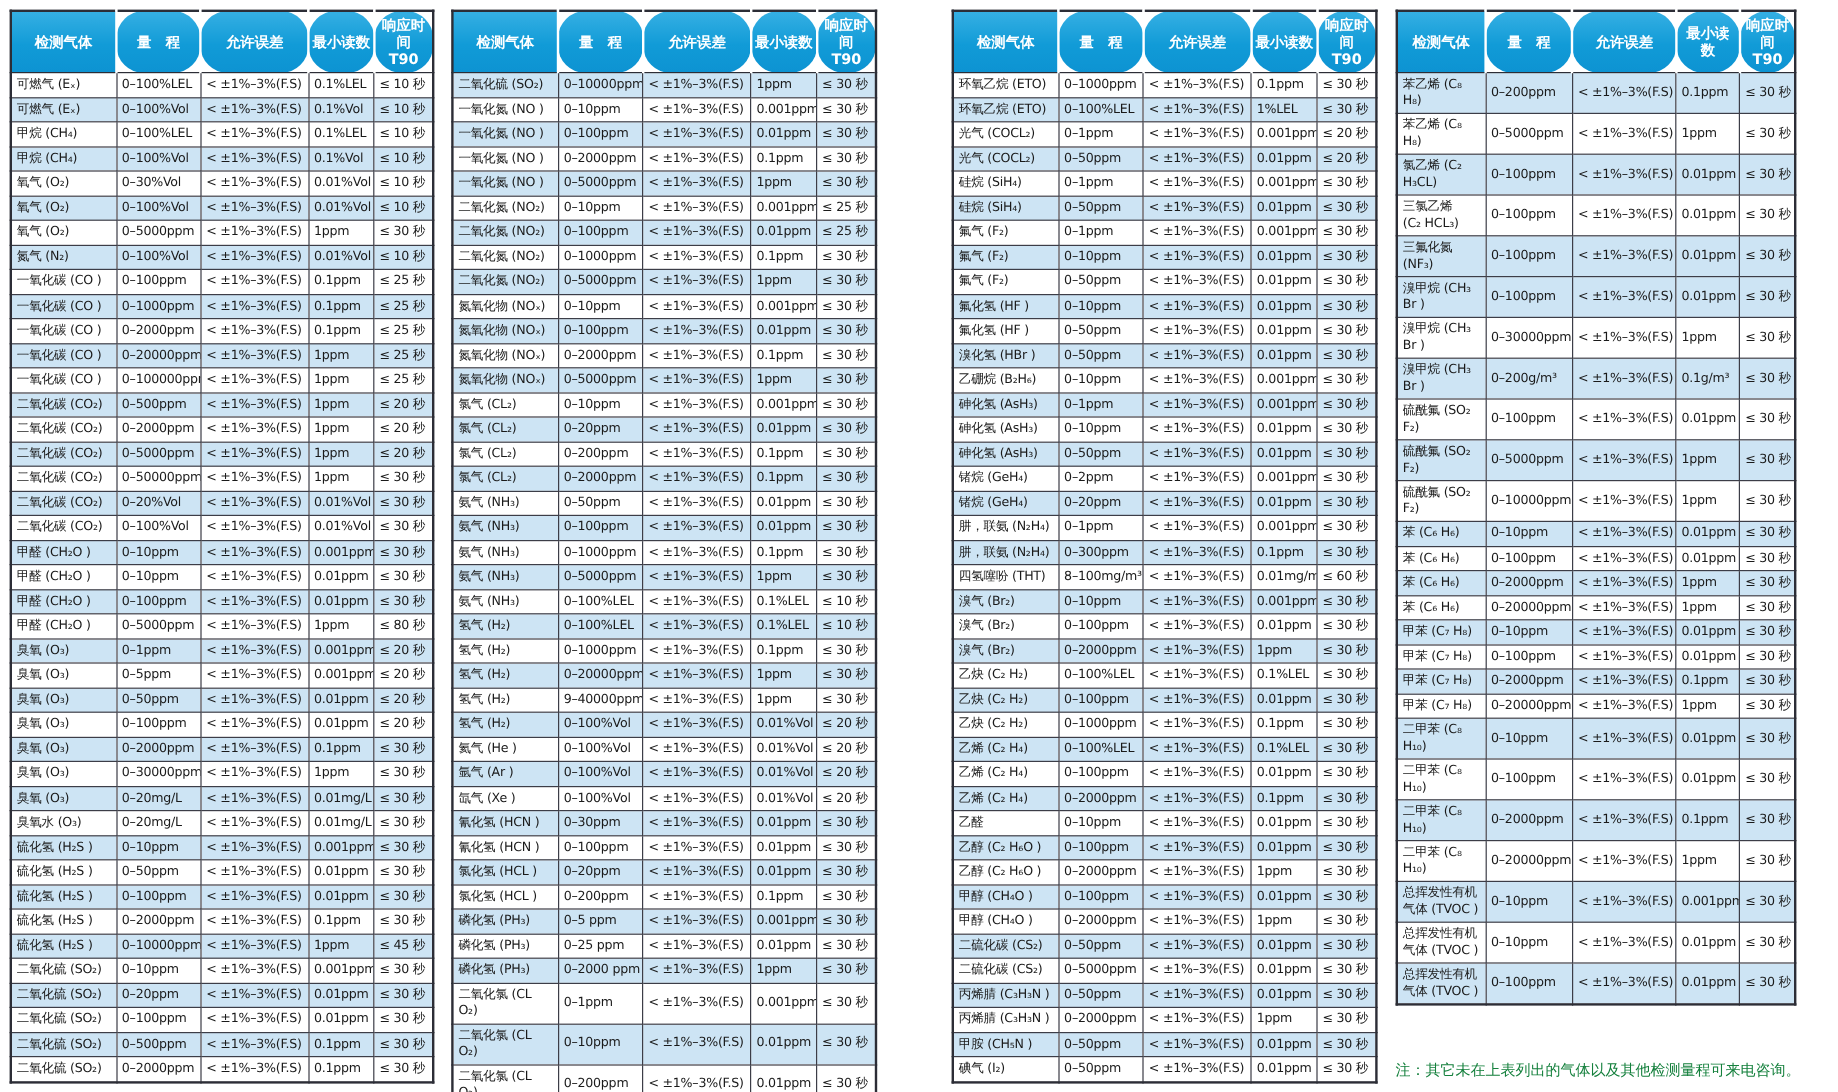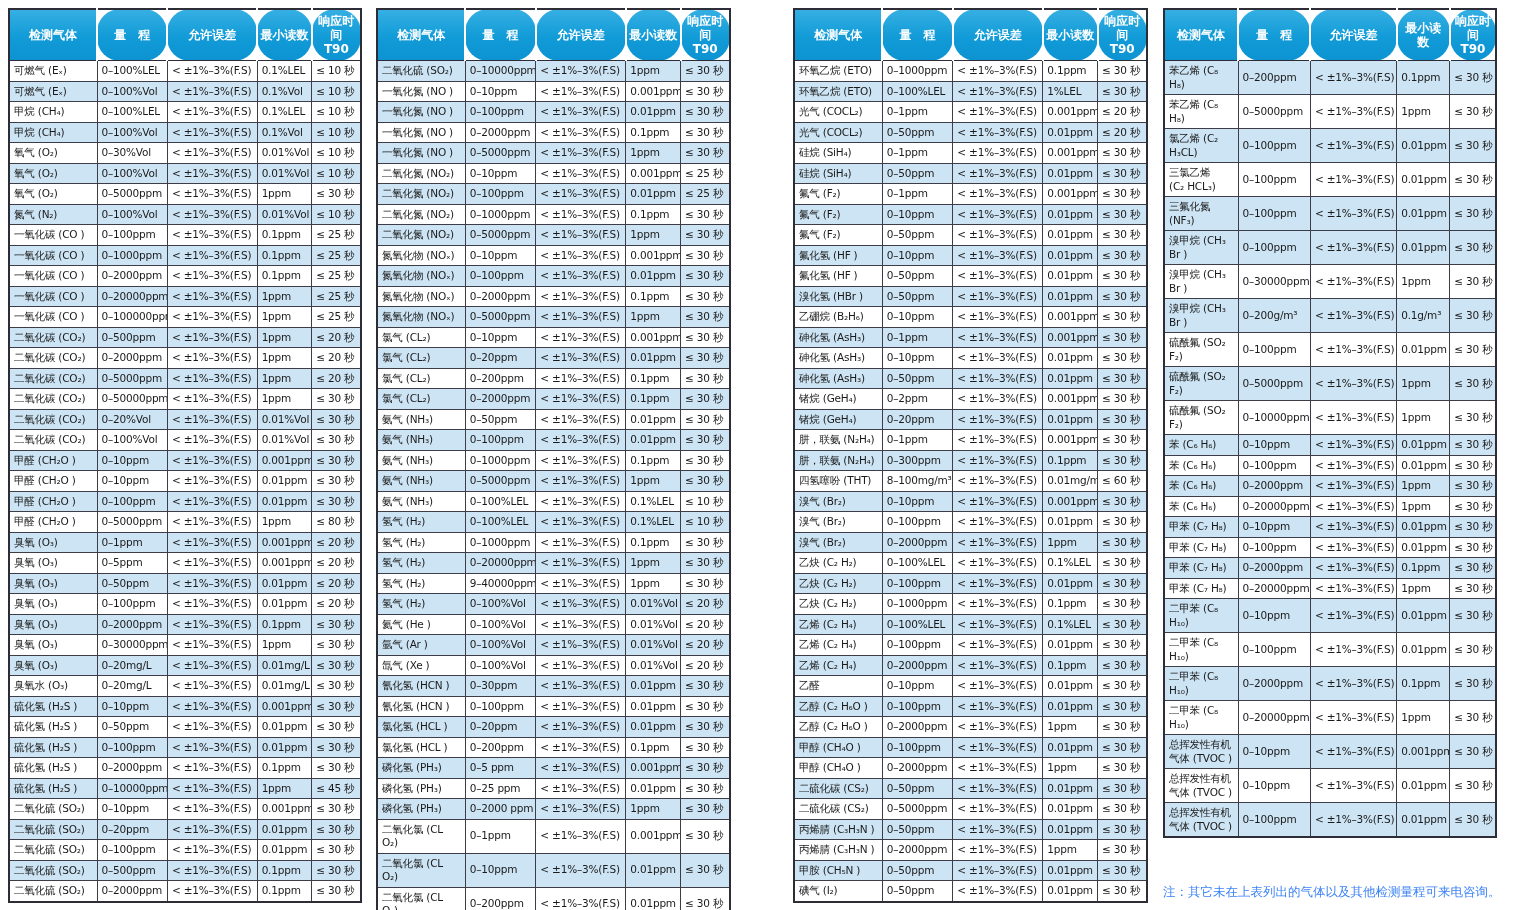--- a/index.html
+++ b/index.html
@@ -58,21 +58,21 @@
     background:#ffffff;
   }
   td:first-child{white-space:pre-line;}
   td:not(:first-child){white-space:nowrap;}
   tr.alt td{background:#cde4f4;}
 
   .footnote{
     position:absolute;
     left:1163px;top:884px;
     font-size:12.5px;
-    color:#3b82f6;
+    color:#15803d;
     letter-spacing:0;
   }
 </style>
 </head>
 <body>
 
 <div class="sheet">
 
   <table class="spec" id="t1">
     <colgroup>

